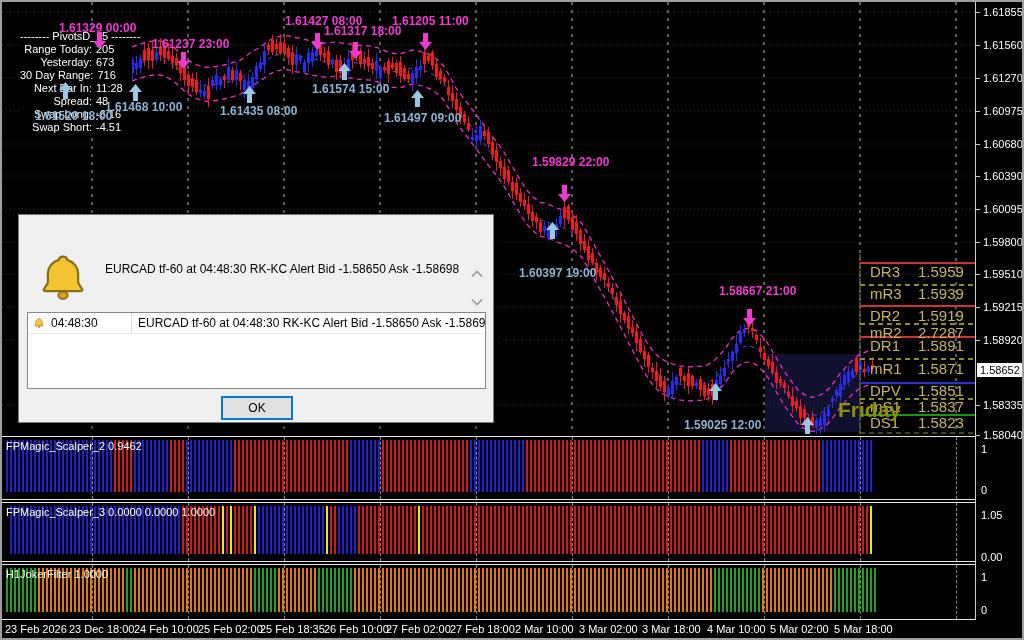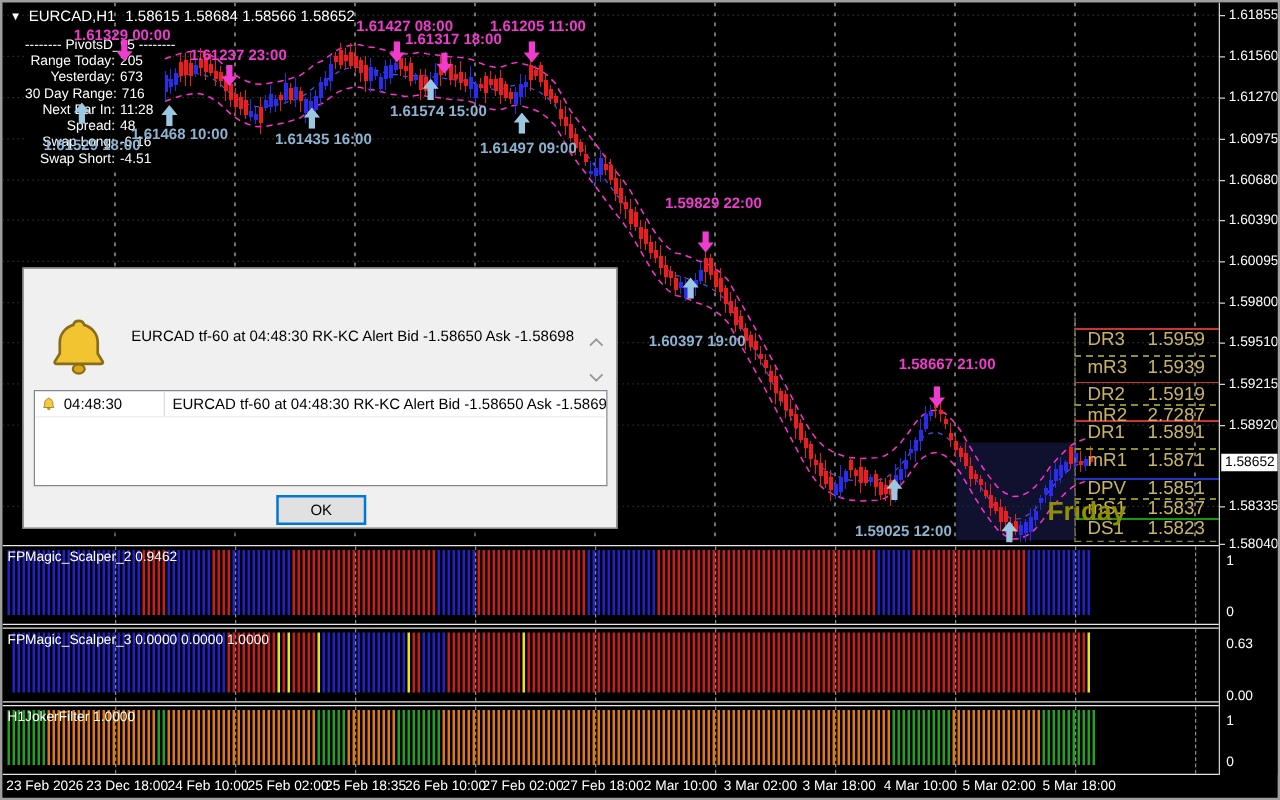--- a/index.html
+++ b/index.html
@@ -465,23 +465,20 @@
         <line x1="858" y1="304" x2="973" y2="304" stroke="#cc3333" stroke-width="1.4" stroke-dasharray="none" shape-rendering="crispEdges"></line>
         <line x1="858" y1="322" x2="973" y2="322" stroke="#8f8f2a" stroke-width="1.4" stroke-dasharray="5 4" shape-rendering="crispEdges"></line>
         <line x1="858" y1="335" x2="973" y2="335" stroke="#cc3333" stroke-width="1.4" stroke-dasharray="none" shape-rendering="crispEdges"></line>
         <line x1="858" y1="357" x2="973" y2="357" stroke="#8f8f2a" stroke-width="1.4" stroke-dasharray="5 4" shape-rendering="crispEdges"></line>
         <line x1="858" y1="381" x2="973" y2="381" stroke="#2233cc" stroke-width="2" stroke-dasharray="none" shape-rendering="crispEdges"></line>
         <line x1="858" y1="397" x2="973" y2="397" stroke="#8f8f2a" stroke-width="1.4" stroke-dasharray="5 4" shape-rendering="crispEdges"></line>
         <line x1="858" y1="413" x2="973" y2="413" stroke="#0f9a0f" stroke-width="1.4" stroke-dasharray="none" shape-rendering="crispEdges"></line>
         <line x1="858" y1="431" x2="973" y2="431" stroke="#8f8f2a" stroke-dasharray="5 4"></line>
       </svg>
 
-    <div class="ohlc">
-      <span class="tri">▼</span><span class="sym">EURCAD,H1</span><span>1.58615 1.58684 1.58566 1.58652</span>
-    </div>
 
     <div class="pivots-panel">
       <div class="pp-title">-------- PivotsD_v5 --------</div>
       <div id="ppRows">
           <div class="pp-row">
             <span class="l">Range Today:</span>
             <span class="v">205</span>
           </div>
           <div class="pp-row">
             <span class="l">Yesterday:</span>
@@ -540,21 +537,21 @@
             <path d="M6.5 17 L0 9 H4 V0 H9 V9 H13 Z" fill="#ef3ccf"></path>
           </svg></div>
         <div class="sig buy" style="left: 33px; top: 107px;">1.61529 18:00</div>
         <div class="arr" style="left: 57px; top: 80px;"><svg width="13" height="17">
             <path d="M6.5 0 L13 8 H9 V17 H4 V8 H0 Z" fill="#9cc7e0"></path>
           </svg></div>
         <div class="sig buy" style="left: 103px; top: 98px;">1.61468 10:00</div>
         <div class="arr" style="left: 127px; top: 82px;"><svg width="13" height="17">
             <path d="M6.5 0 L13 8 H9 V17 H4 V8 H0 Z" fill="#9cc7e0"></path>
           </svg></div>
-        <div class="sig buy" style="left: 218px; top: 102px;">1.61435 16:00</div>
+        <div class="sig buy" style="left: 218px; top: 102px;">1.61435 08:00</div>
         <div class="arr" style="left: 241px; top: 84px;"><svg width="13" height="17">
             <path d="M6.5 0 L13 8 H9 V17 H4 V8 H0 Z" fill="#9cc7e0"></path>
           </svg></div>
         <div class="sig buy" style="left: 310px; top: 80px;">1.61574 15:00</div>
         <div class="arr" style="left: 336px; top: 61px;"><svg width="13" height="17">
             <path d="M6.5 0 L13 8 H9 V17 H4 V8 H0 Z" fill="#9cc7e0"></path>
           </svg></div>
         <div class="sig buy" style="left: 382px; top: 109px;">1.61497 09:00</div>
         <div class="arr" style="left: 409px; top: 88px;"><svg width="13" height="17">
             <path d="M6.5 0 L13 8 H9 V17 H4 V8 H0 Z" fill="#9cc7e0"></path>
@@ -1382,18 +1379,18 @@
         <span class="row-time">04:48:30</span>
         <span class="row-sep"></span>
         <span class="row-text">EURCAD tf-60 at 04:48:30 RK-KC Alert  Bid -1.58650  Ask -1.5869...</span>
       </div>
     </div>
 
     <button class="dlg-ok">OK</button>
   </div>
 <div class="scale-label" style="top: 441px;">1</div>
     <div class="scale-label" style="top: 482px;">0</div>
-    <div class="scale-label" style="top: 507px;">0.63</div>
+    <div class="scale-label" style="top: 507px;">1.05</div>
     <div class="scale-label" style="top: 544px; margin-left: 46px;">-0.05</div>
     <div class="scale-label" style="top: 549px;">0.00</div>
     <div class="scale-label" style="top: 569px;">1</div>
     <div class="scale-label" style="top: 602px;">0</div>
   </div>
 
 </body></html>

